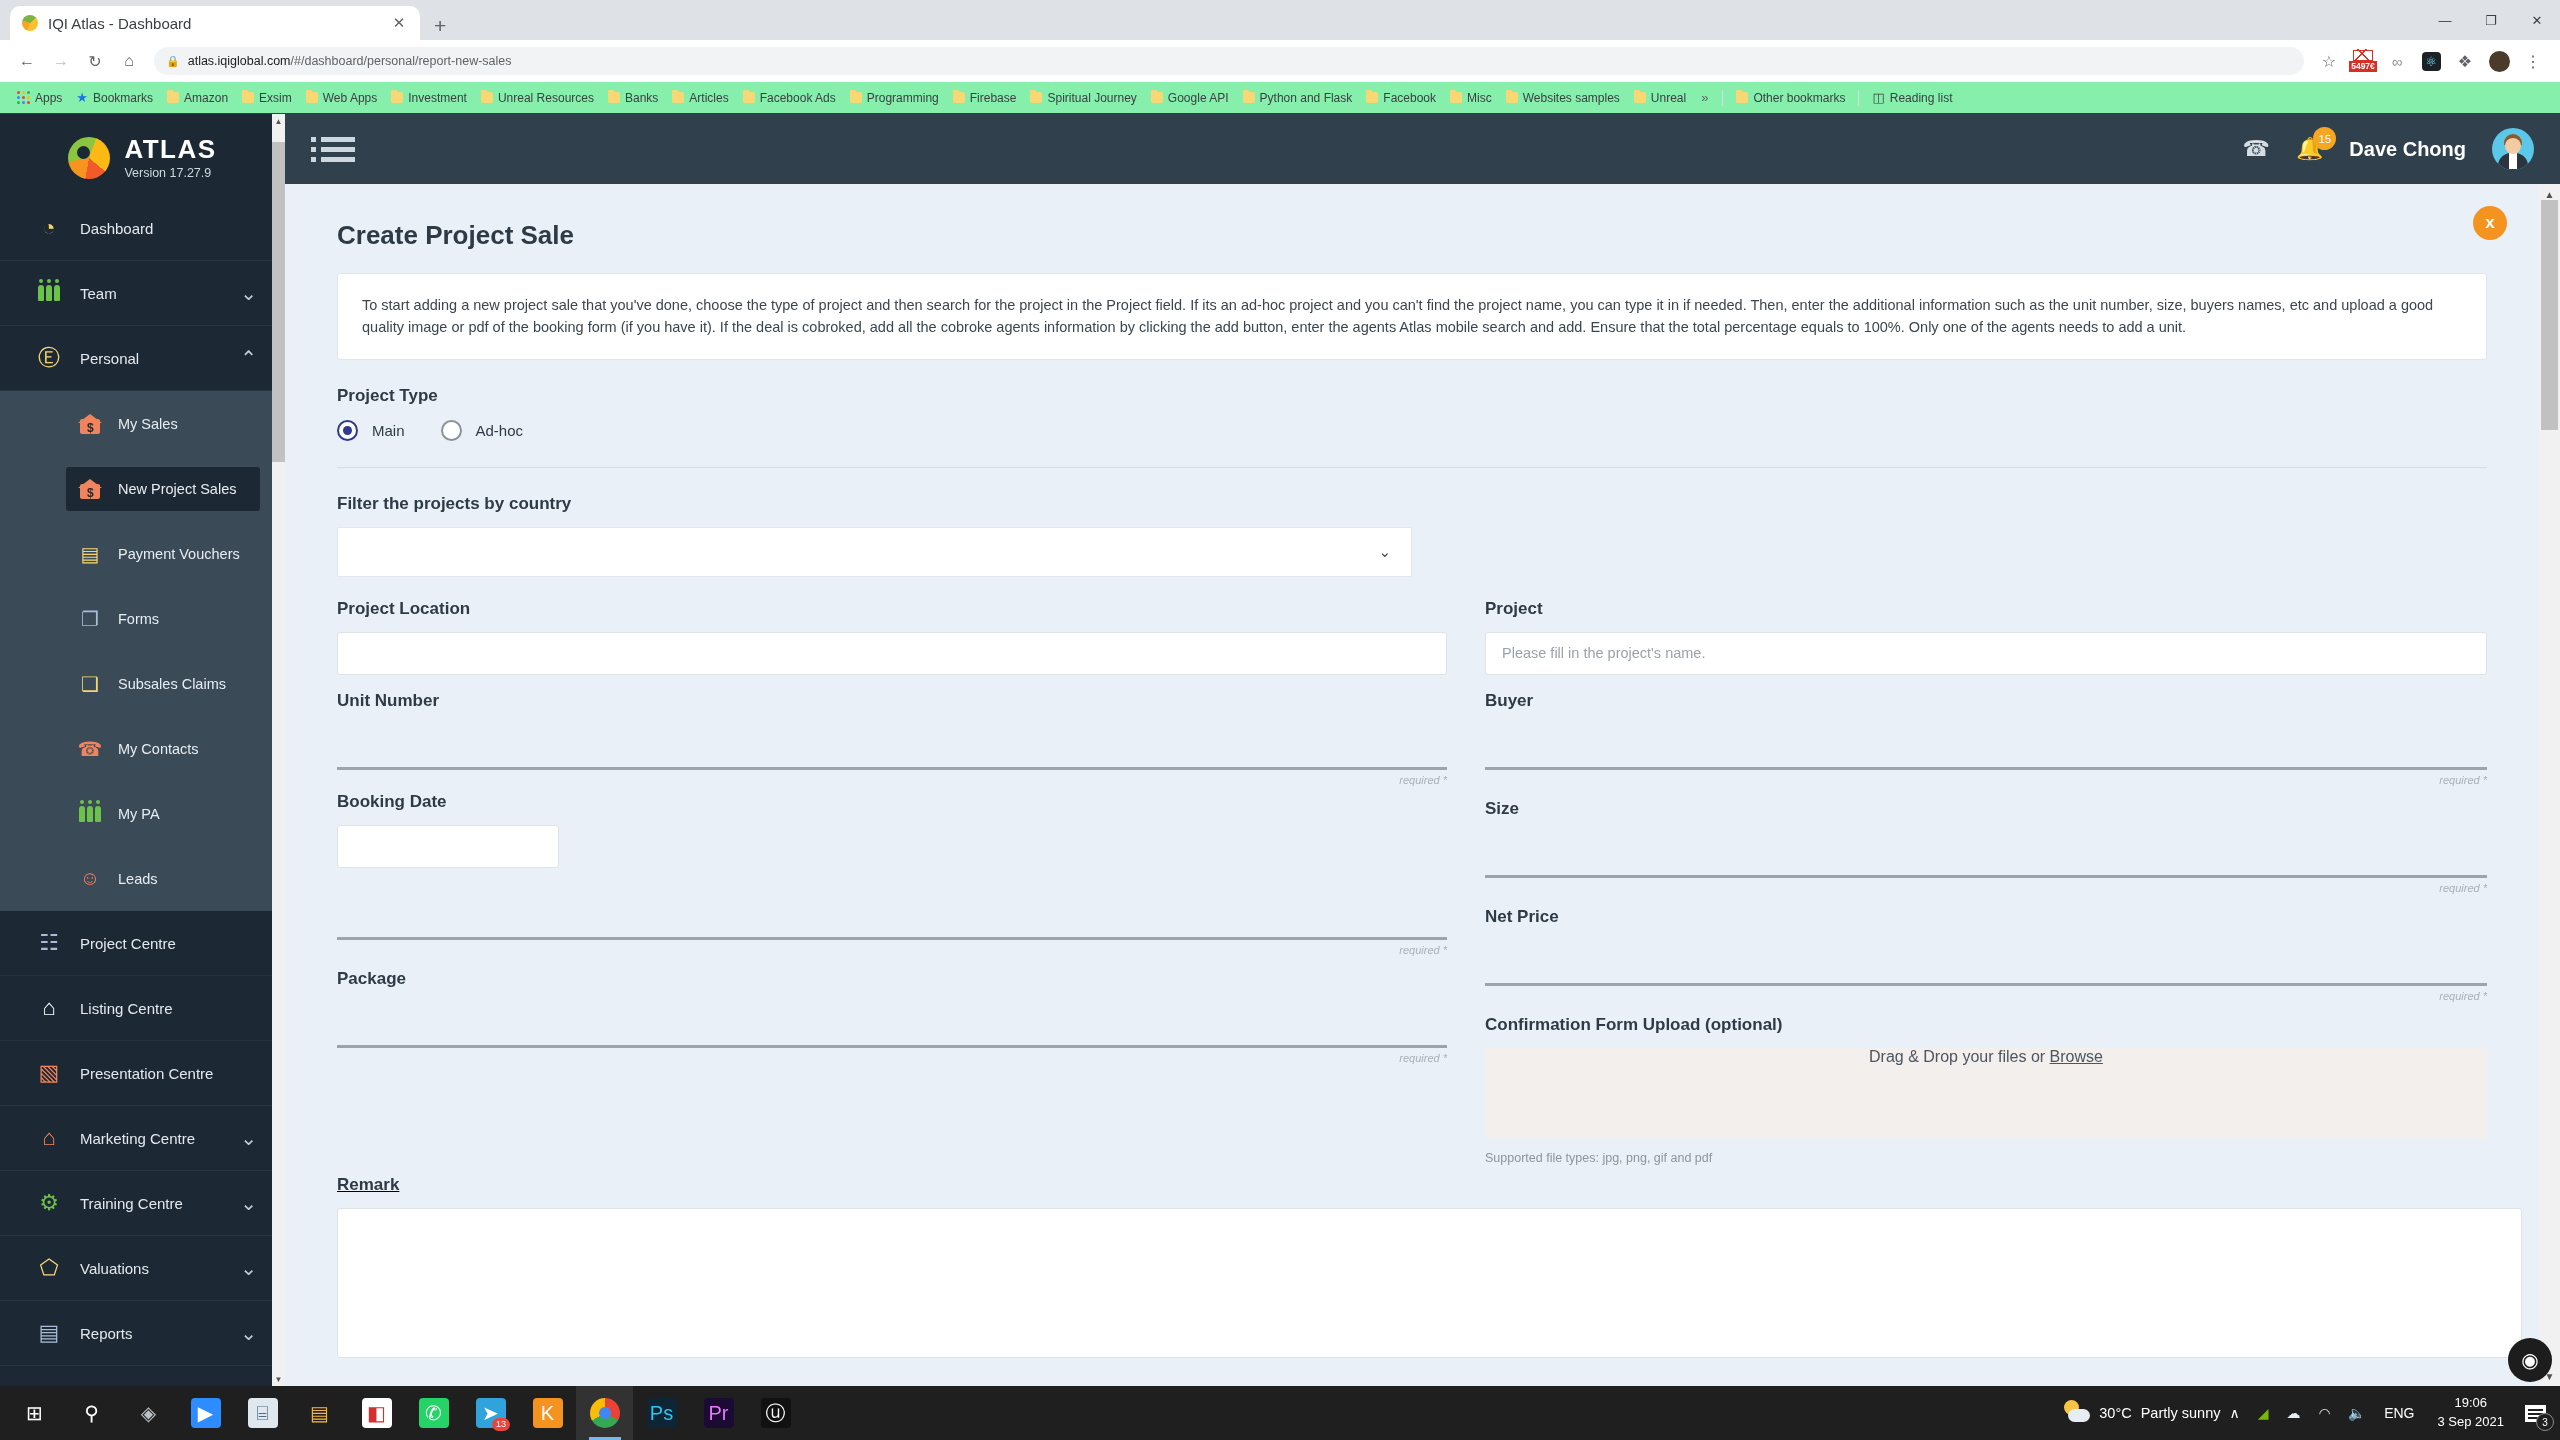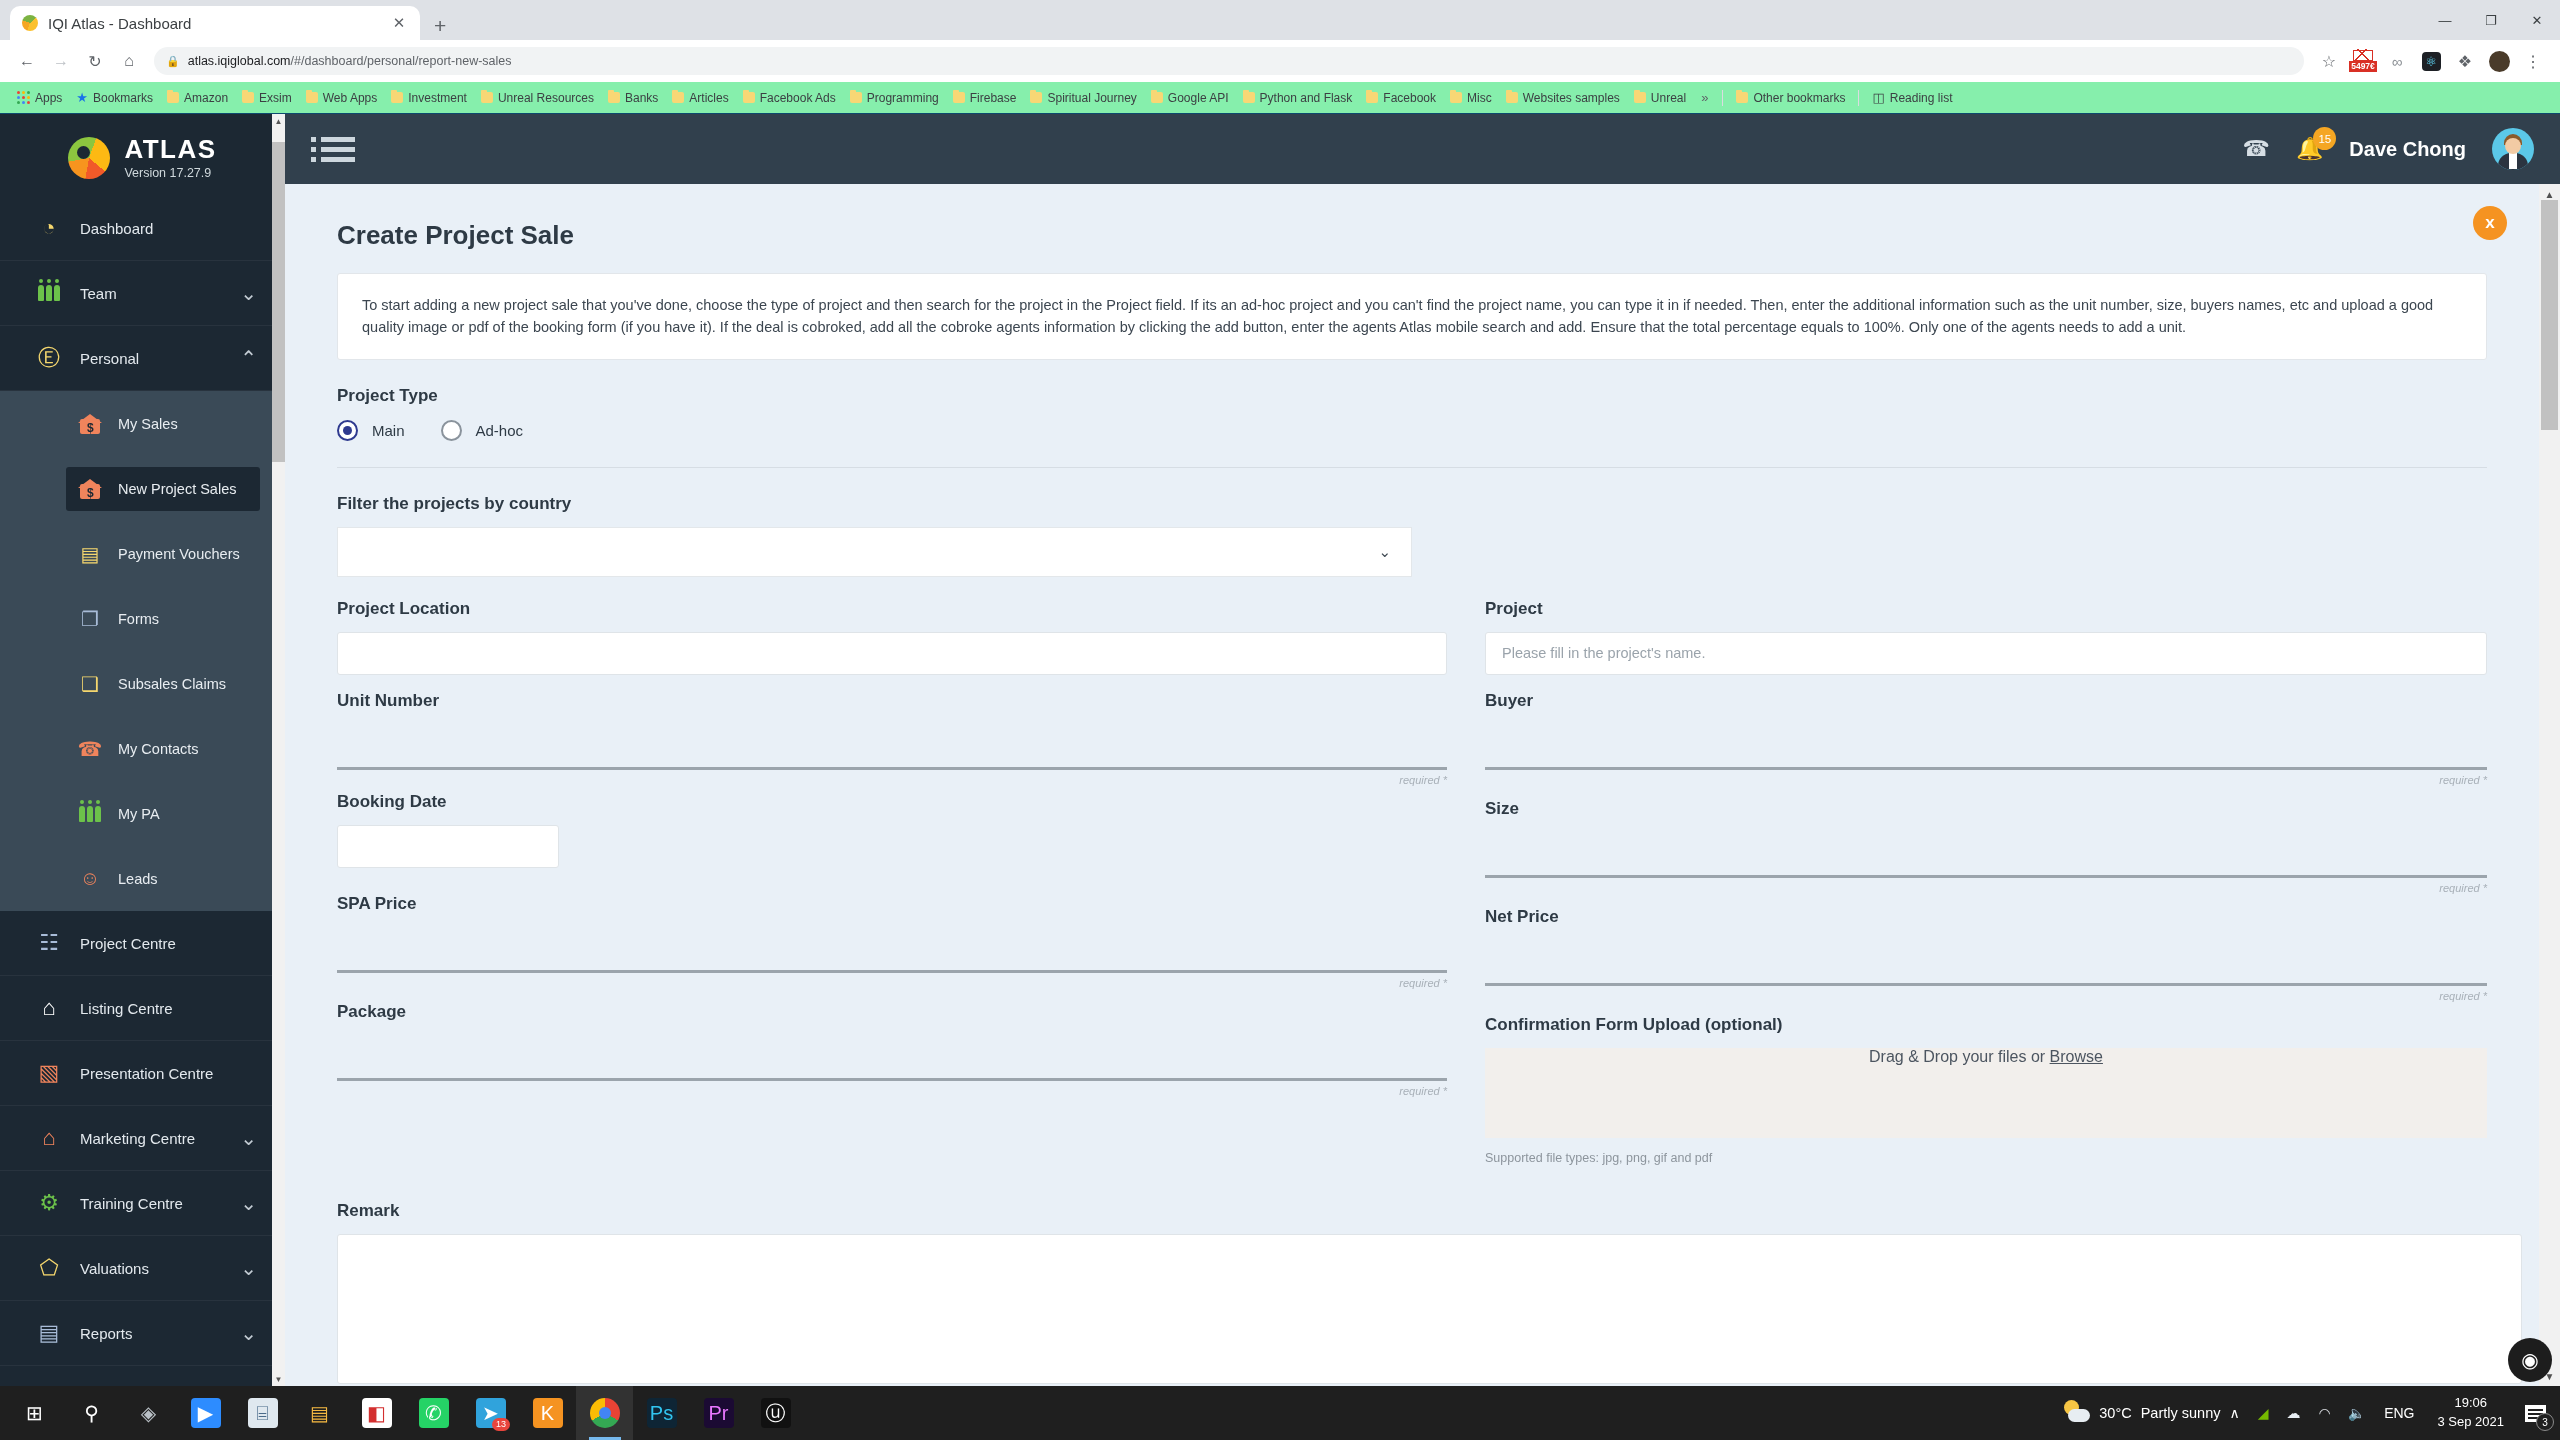--- a/index.html
+++ b/index.html
@@ -573,21 +573,20 @@
               <div class="fg" style="margin-top:16px;">
                 <div class="fg-label">Unit Number</div>
                 <div class="inp-line"></div>
                 <div class="req">required *</div>
               </div>
               <div class="fg" style="margin-top:6px;">
                 <div class="fg-label">Booking Date</div>
                 <div class="date-box"></div>
               </div>
               <div class="fg" style="margin-top:26px;">
-                <div class="fg-label">SPA Price</div>
                 <div class="inp-line"></div>
                 <div class="req">required *</div>
               </div>
               <div class="fg" style="margin-top:13px;">
                 <div class="fg-label">Package</div>
                 <div class="inp-line"></div>
                 <div class="req">required *</div>
               </div>
             </div>
 
@@ -618,21 +617,21 @@
                 <div class="drop-zone">
                   <span class="drop-txt">
                     <span>Drag &amp; Drop your files or </span><u>Browse</u>
                   </span>
                 </div>
                 <div class="drop-note">Supported file types: jpg, png, gif and pdf</div>
               </div>
             </div>
           </div>
 
-          <div class="fg" style="margin-top:30px;">
+          <div class="fg" style="margin-top:4px;text-decoration:underline;">
             <div class="fg-label">Remark</div>
             <div class="remark-box"></div>
           </div>
 
         </div>
 
         <div class="close-x">x</div>
 
         <div class="pg-scroll">
           <div class="pg-arrow" style="top:0;">▲</div>

